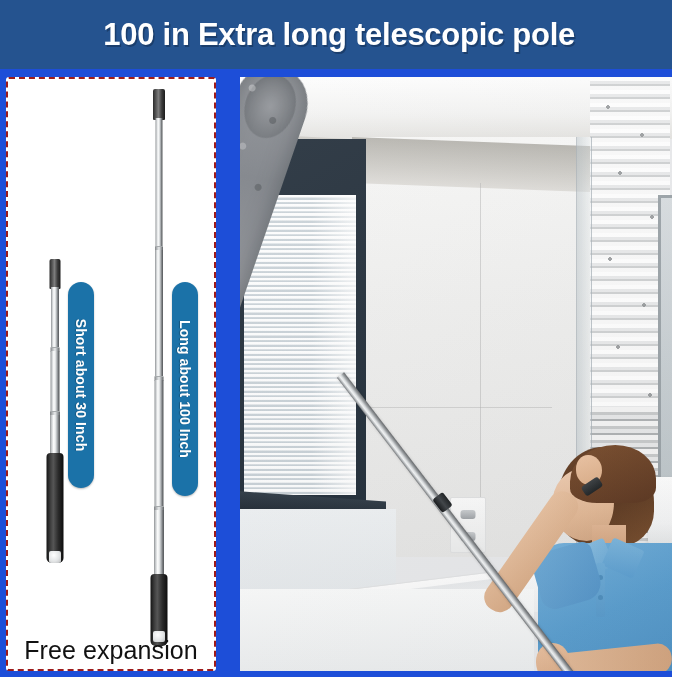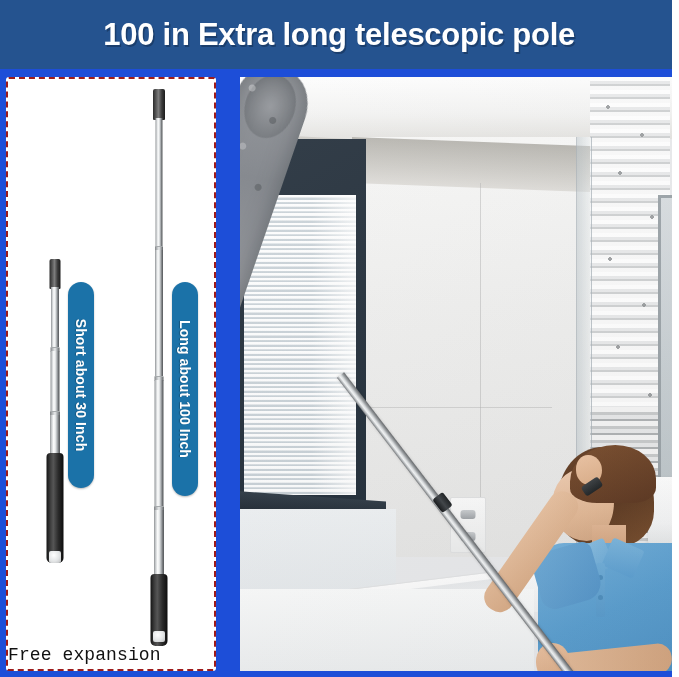--- a/index.html
+++ b/index.html
@@ -48,24 +48,24 @@
     width: 210px; height: 594px;
     border: 2px dashed #9e1b1b;
     border-radius: 3px;
     background: #ffffff;
   }
 
   .panel-caption {
     position: absolute;
     left: 0; bottom: 4px;
     width: 100%;
-    text-align: left;
-    font-size: 18px;
+    text-align: center;
+    font-size: 25px;
     color: #111111;
-    font-family: Liberation Mono, monospace;
+    font-family: Liberation Sans, sans-serif;
     letter-spacing: 0.1px;
   }
 
   
   .pole { position: absolute; }
 
   .pole-tip {           
     position: absolute;
     left: 50%;
     transform: translateX(-50%);

